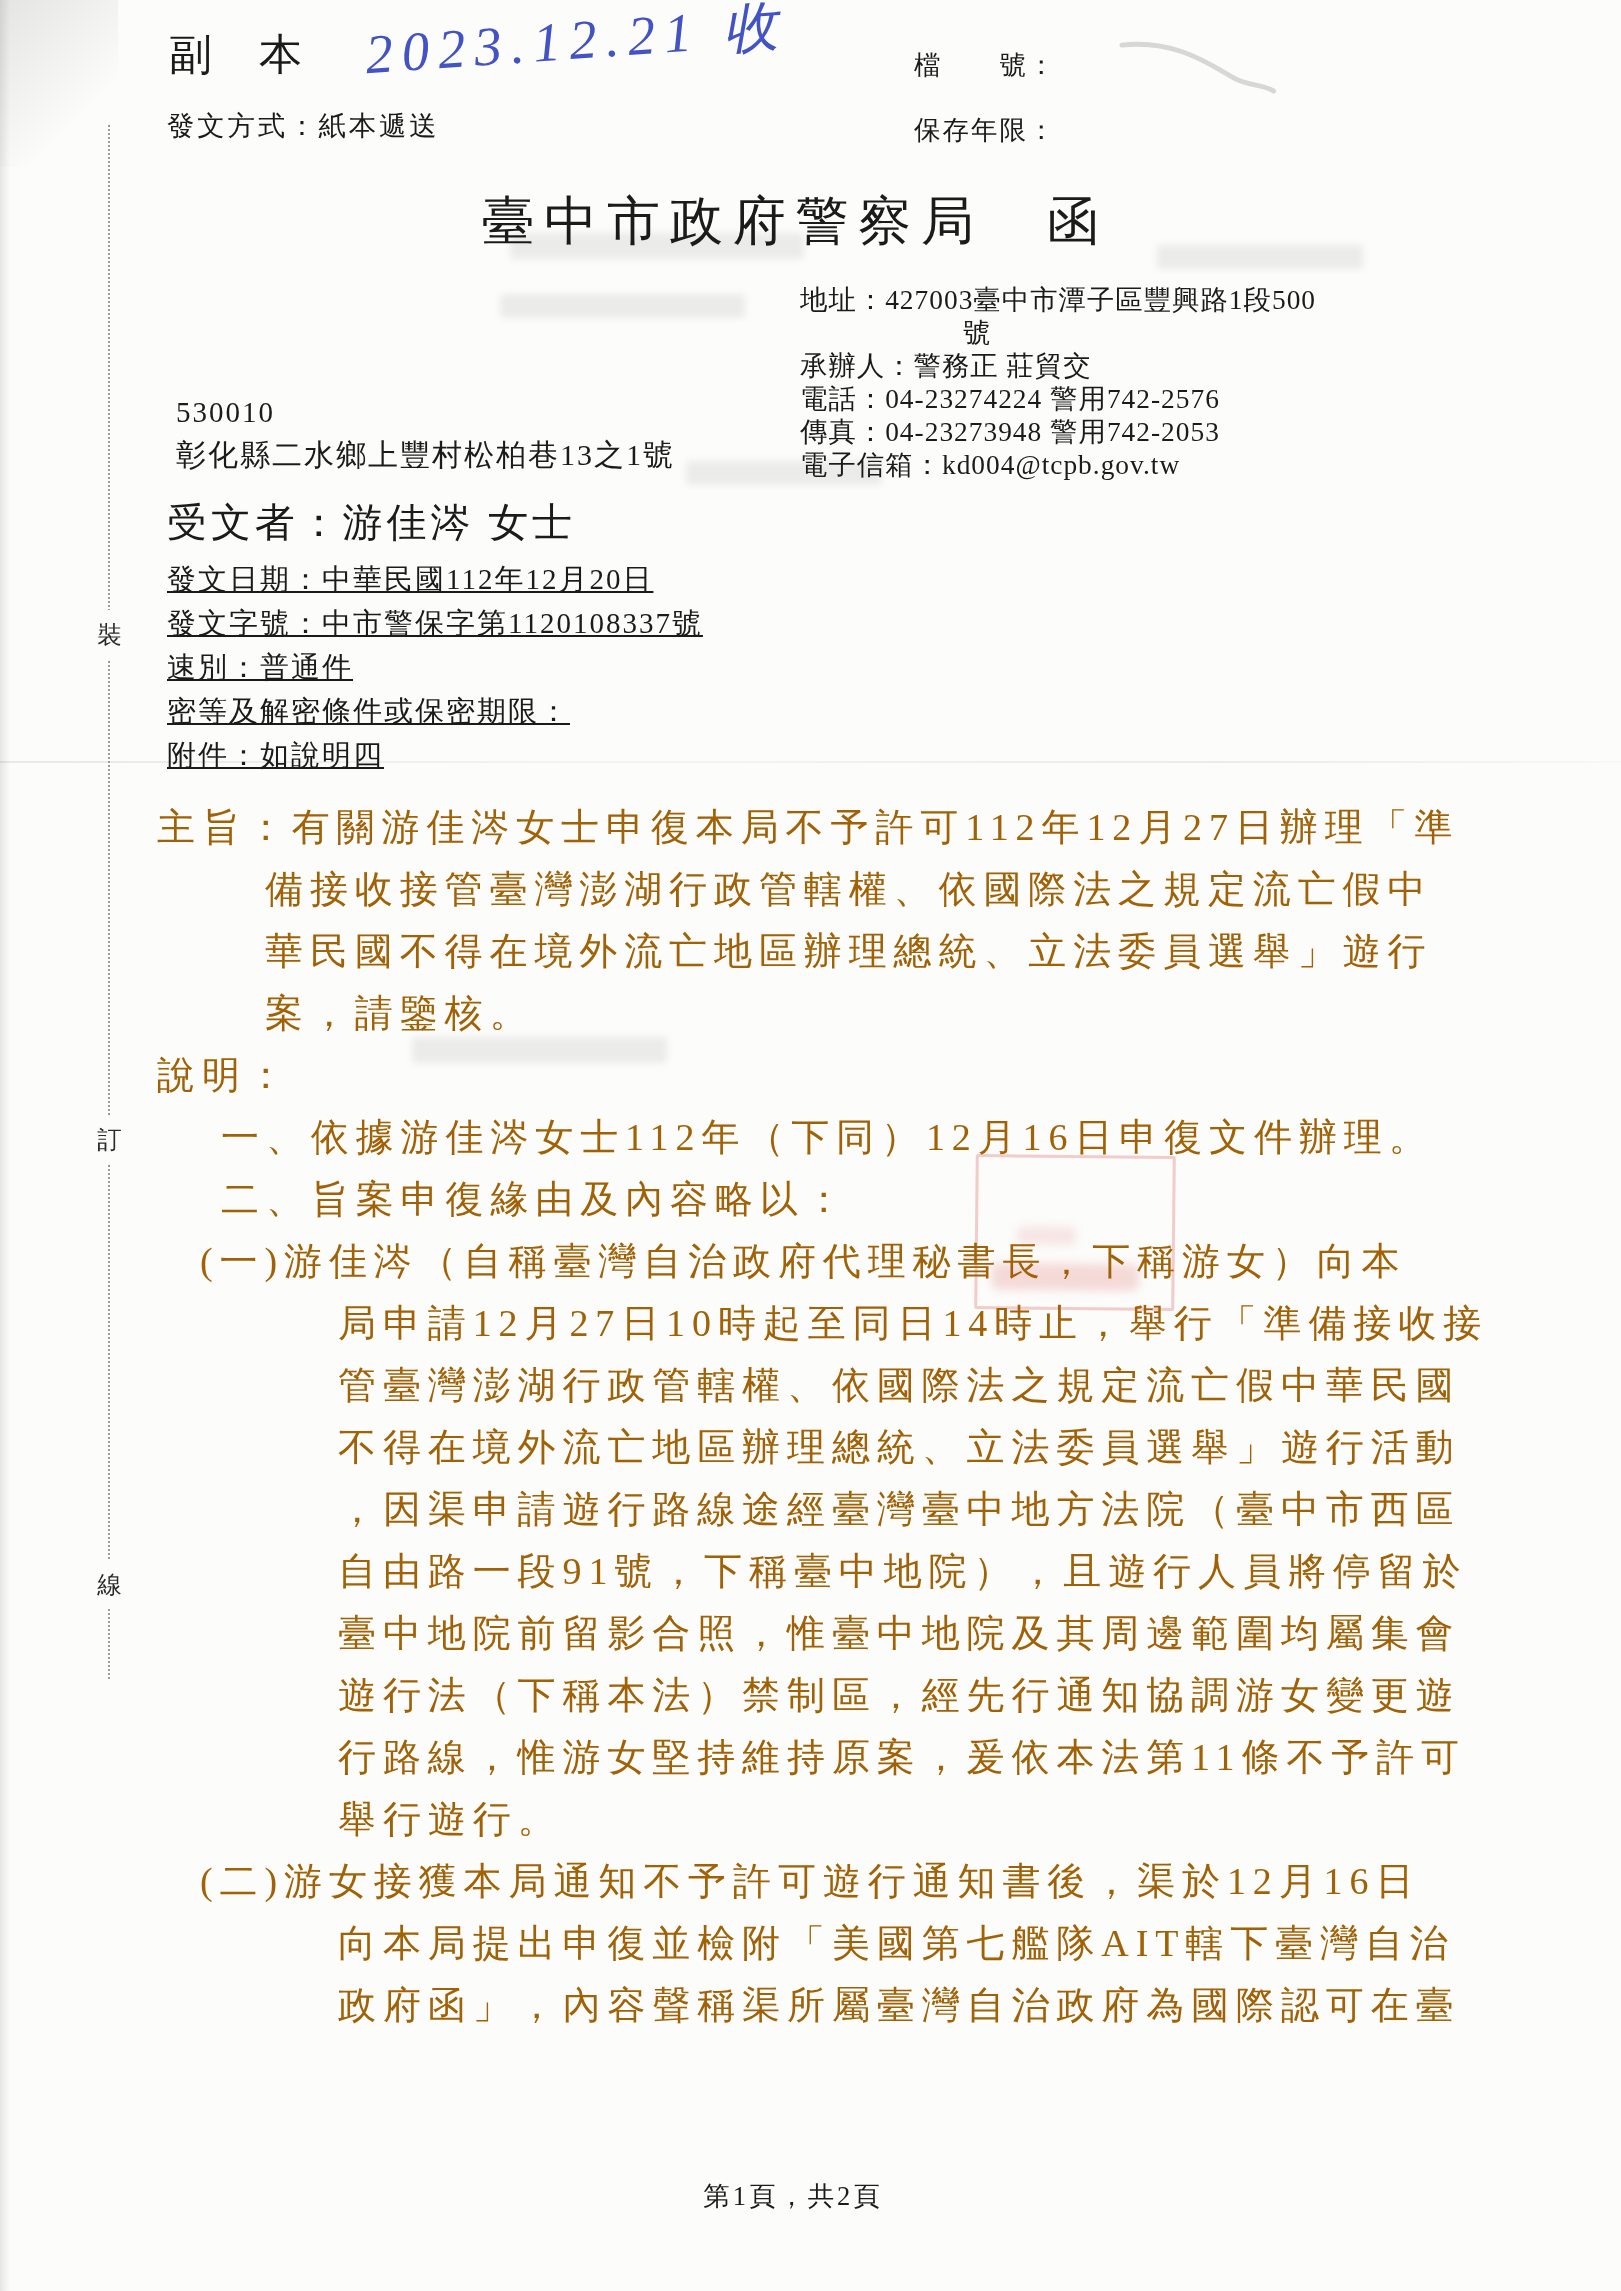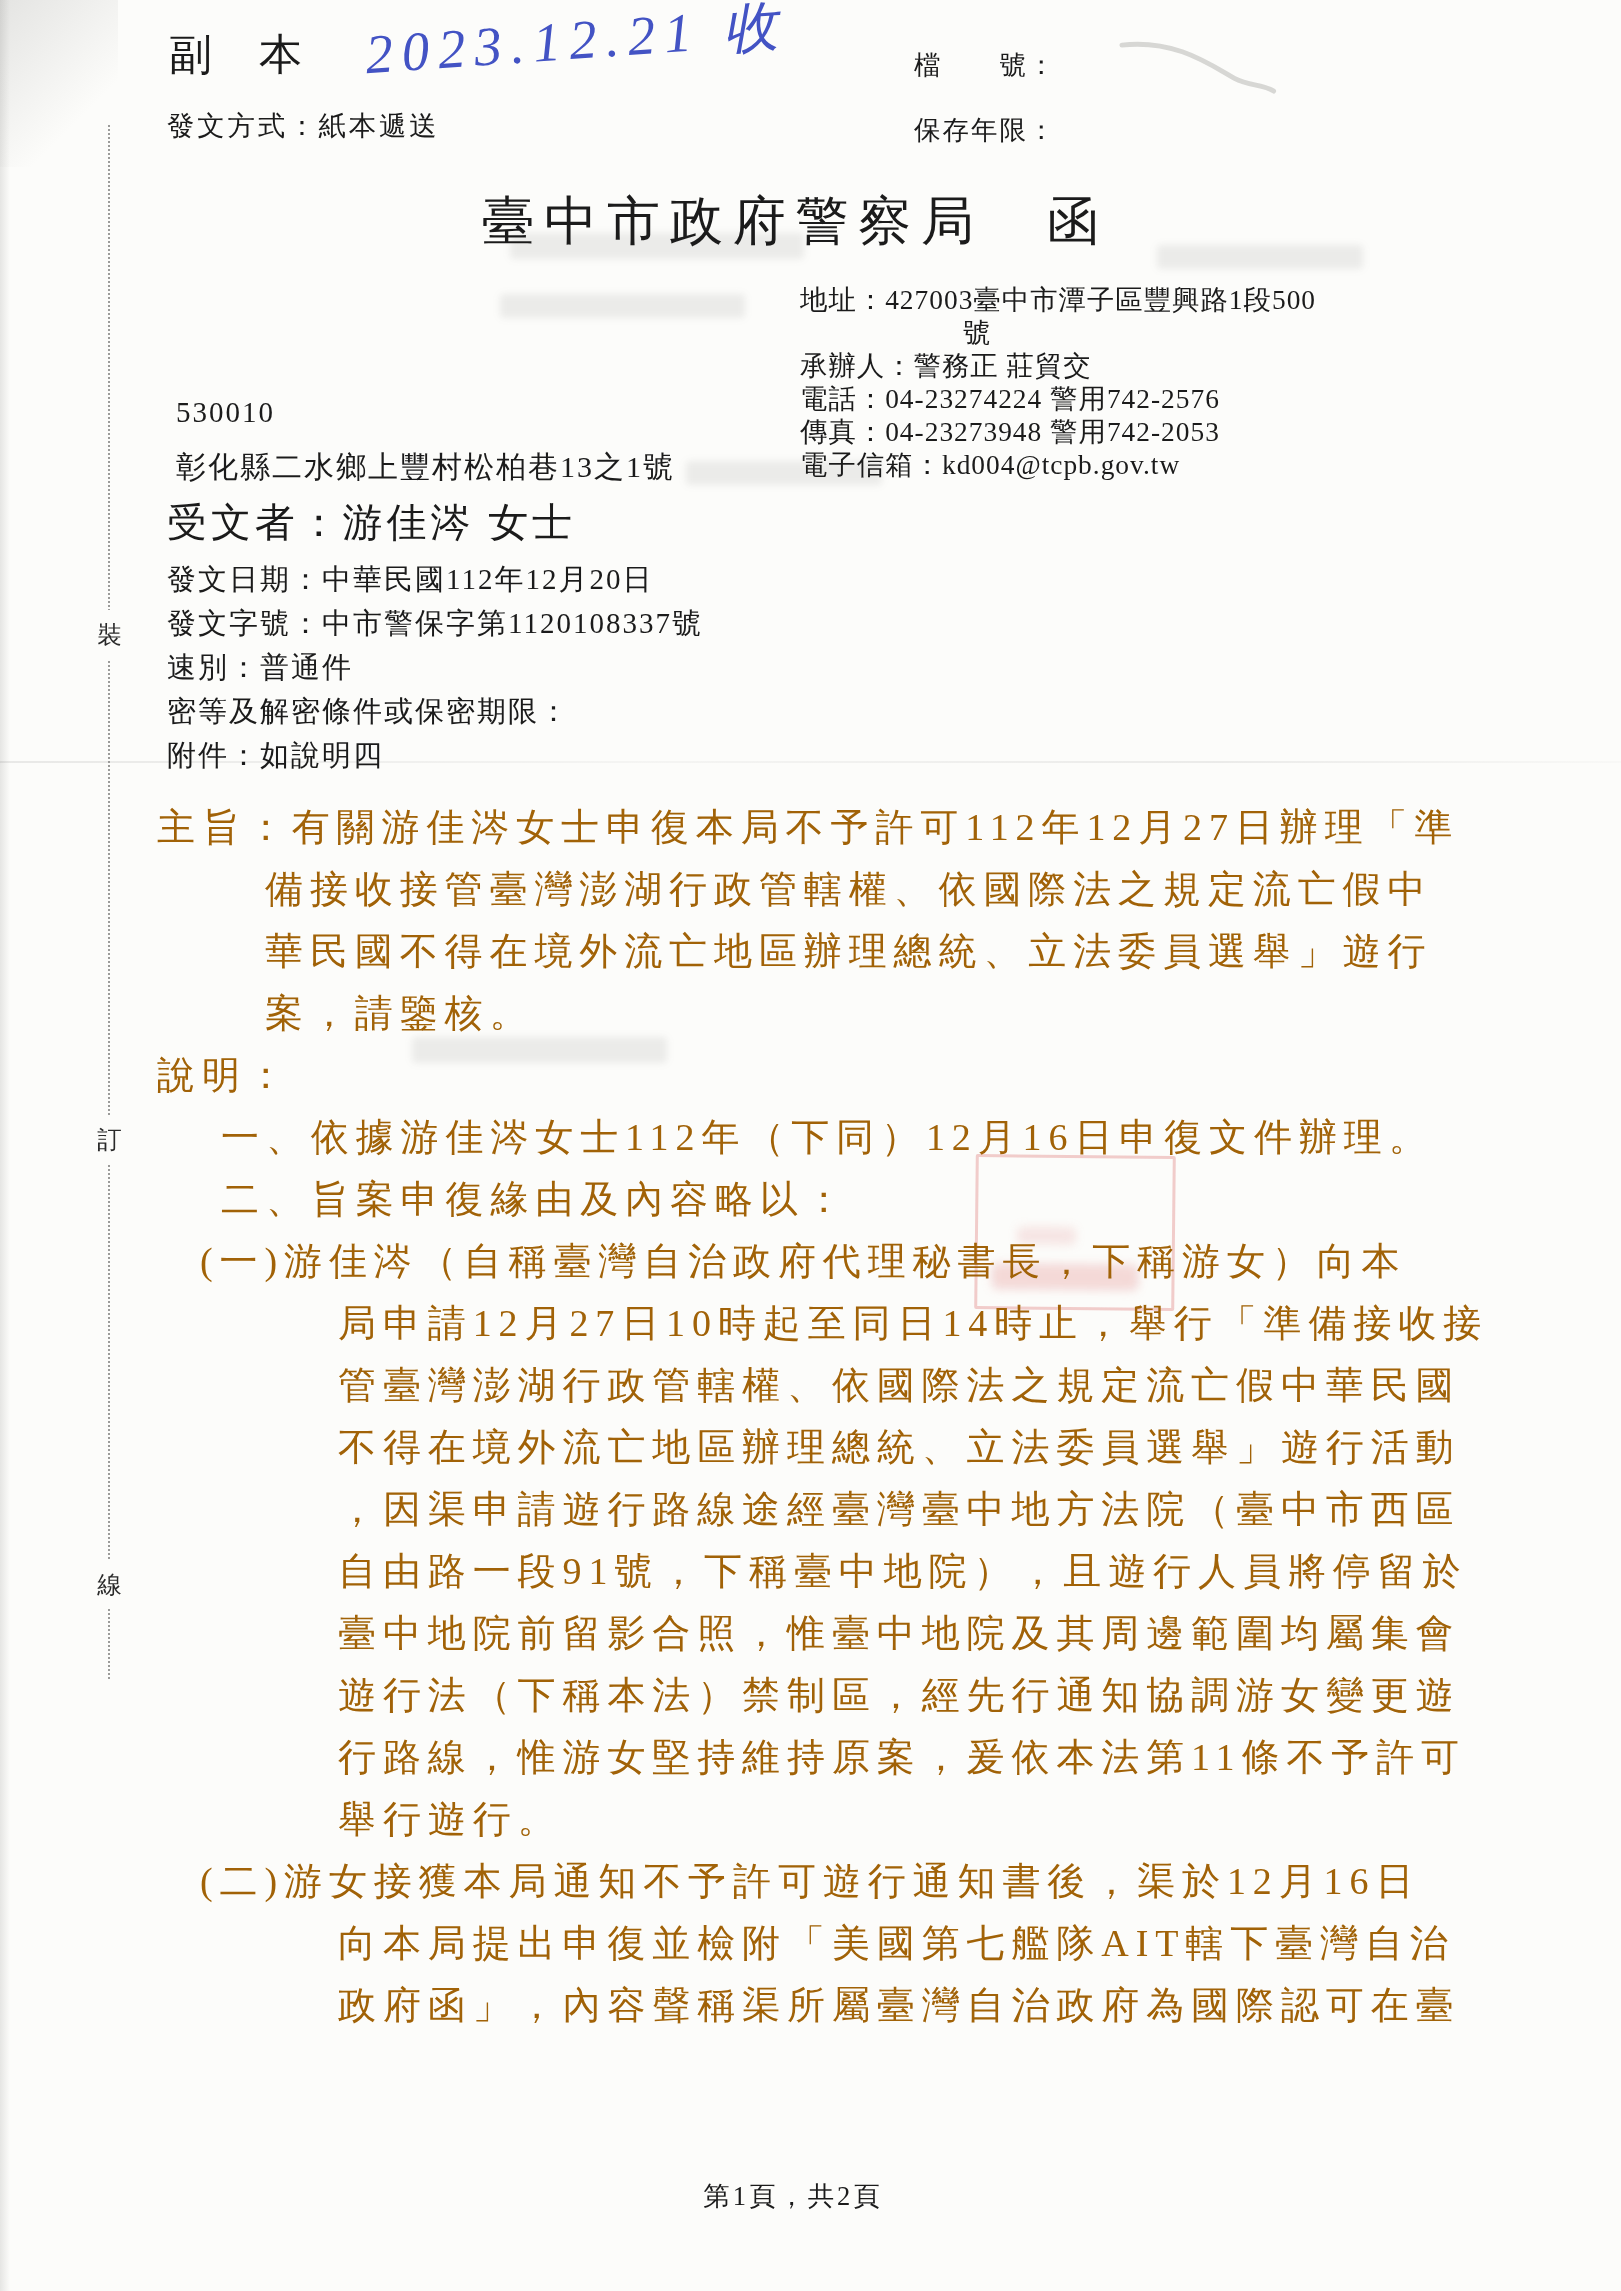--- a/index.html
+++ b/index.html
@@ -32,25 +32,25 @@
   .retention{position:absolute;left:914px;top:112px;font-size:26.5px;letter-spacing:2px;}
   .doc-title{position:absolute;left:0;top:186px;width:1621px;text-align:center;
     font-size:53px;letter-spacing:9.8px;padding-right:30px;box-sizing:border-box;white-space:nowrap;}
 
   
   .agency-block{position:absolute;left:800px;top:284px;font-size:27.4px;line-height:33px;letter-spacing:1px;}
   .agency-block .addr2{margin-left:163px;}
 
   
   .postal-code{position:absolute;left:176px;top:396px;font-size:29px;letter-spacing:2px;}
-  .recipient-address{position:absolute;left:176px;top:435px;font-size:30px;letter-spacing:2px;margin-top:12px;}
+  .recipient-address{position:absolute;left:176px;top:435px;font-size:30px;letter-spacing:2px;}
   .recipient-line{position:absolute;left:167px;top:495px;font-size:40px;letter-spacing:3.9px;}
 
   
-  .meta-block{position:absolute;left:167px;top:557px;font-size:29px;line-height:44px;letter-spacing:2px;}
+  .meta-block{position:absolute;left:167px;top:557px;font-size:29px;line-height:44px;letter-spacing:2px;text-decoration:underline;}
 
   
   .body-text{position:absolute;left:157px;top:796px;width:1367px;
     font-size:38px;line-height:62px;letter-spacing:6.9px;color:#a16207;white-space:nowrap;}
   .bline{height:62px;}
   .ind-cont{margin-left:108px;}
   .ind-num{margin-left:64px;font-family:Liberation Serif, serif;}
   .ind-par{margin-left:43px;}
   .ind-deep{margin-left:181px;}
 

